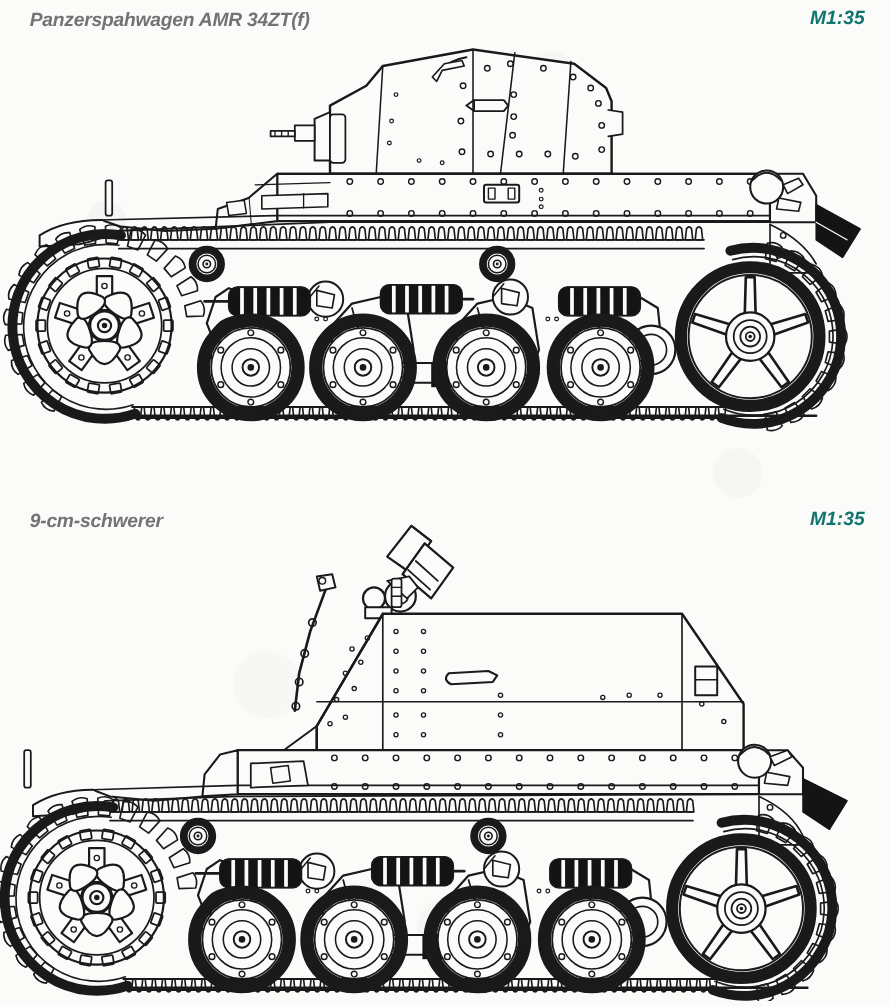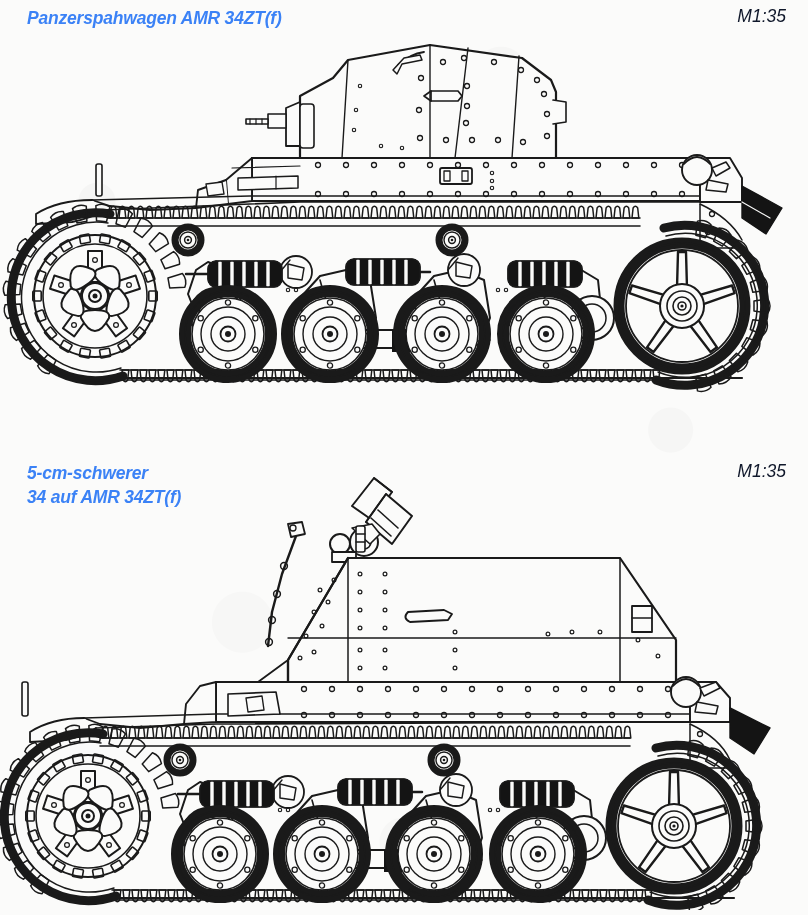--- a/index.html
+++ b/index.html
@@ -18,29 +18,29 @@
       radial-gradient(circle at 12% 22%, rgba(0,0,0,.022) 0 18px, transparent 19px),
       radial-gradient(circle at 62% 8%, rgba(0,0,0,.018) 0 26px, transparent 27px),
       radial-gradient(circle at 83% 47%, rgba(0,0,0,.02) 0 22px, transparent 23px),
       radial-gradient(circle at 30% 68%, rgba(0,0,0,.016) 0 30px, transparent 31px),
       radial-gradient(circle at 50% 92%, rgba(0,0,0,.02) 0 24px, transparent 25px);
     mix-blend-mode:multiply;
   }
   .caption{
     position:absolute;
     font-weight:bold;font-style:italic;
-    font-size:17.5px;color:#3b82f6;
+    font-size:17.5px;color:#737373;
     letter-spacing:-.2px;white-space:nowrap;
   }
   .caption.t1{left:27px;top:6px;}
   .caption.t2{left:27px;top:461px;}
   .caption-line{display:block;line-height:24px;}
   .scale{
     position:absolute;right:22px;
-    font-weight:normal;font-style:italic;font-size:17.5px;color:#0f172a;
+    font-weight:bold;font-style:italic;font-size:17.5px;color:#0f766e;
   }
   .scale.s1{top:6px;}
   .scale.s2{top:461px;}
   .plate{position:absolute;left:0;width:808px;}
   .plate.p1{top:18px;height:380px;}
   .plate.p2{top:470px;height:440px;}
   svg{display:block;}
 </style>
 </head>
 <body>
@@ -678,22 +678,21 @@
         <use href="#rivetS" x="288" y="306"></use>
             <use href="#rivetS" x="508" y="306"></use>
       </g>
 
       <line x1="78" y1="360" x2="742" y2="360" stroke="#1a1a1a" stroke-width="2.2"></line>
     </g>
   </svg>
   </div>
 
   <div class="caption t2">
-    <span class="caption-line">5-cm-schwerer</span>
-    <span class="caption-line">34 auf AMR 34ZT(f)</span>
+    <span class="caption-line">9-cm-schwerer</span>
   </div>
   <div class="scale s2">M1:35</div>
 
   <div class="plate p2">
   <svg width="808" height="440" viewBox="0 0 808 440" xmlns="http://www.w3.org/2000/svg">
     <g stroke-linecap="round" stroke-linejoin="round">
 
       <g>
 
         <path d="M352 36 L374 8 L392 22 L372 50 Z" fill="#fbfbfa" stroke="#1a1a1a" stroke-width="2"></path>

